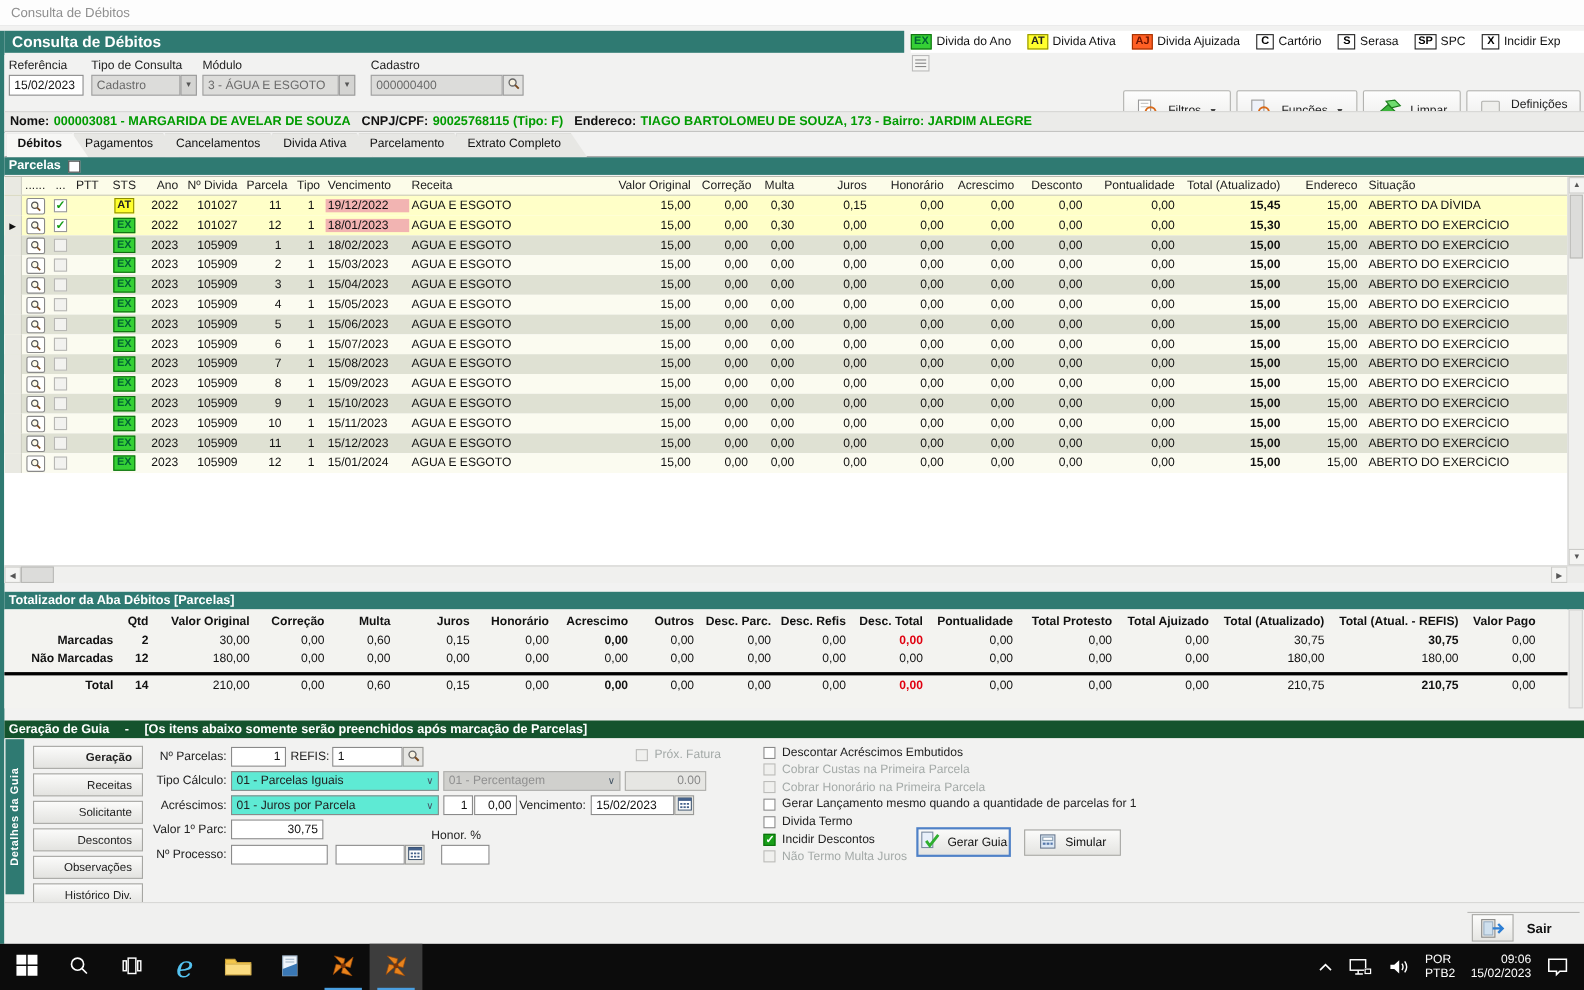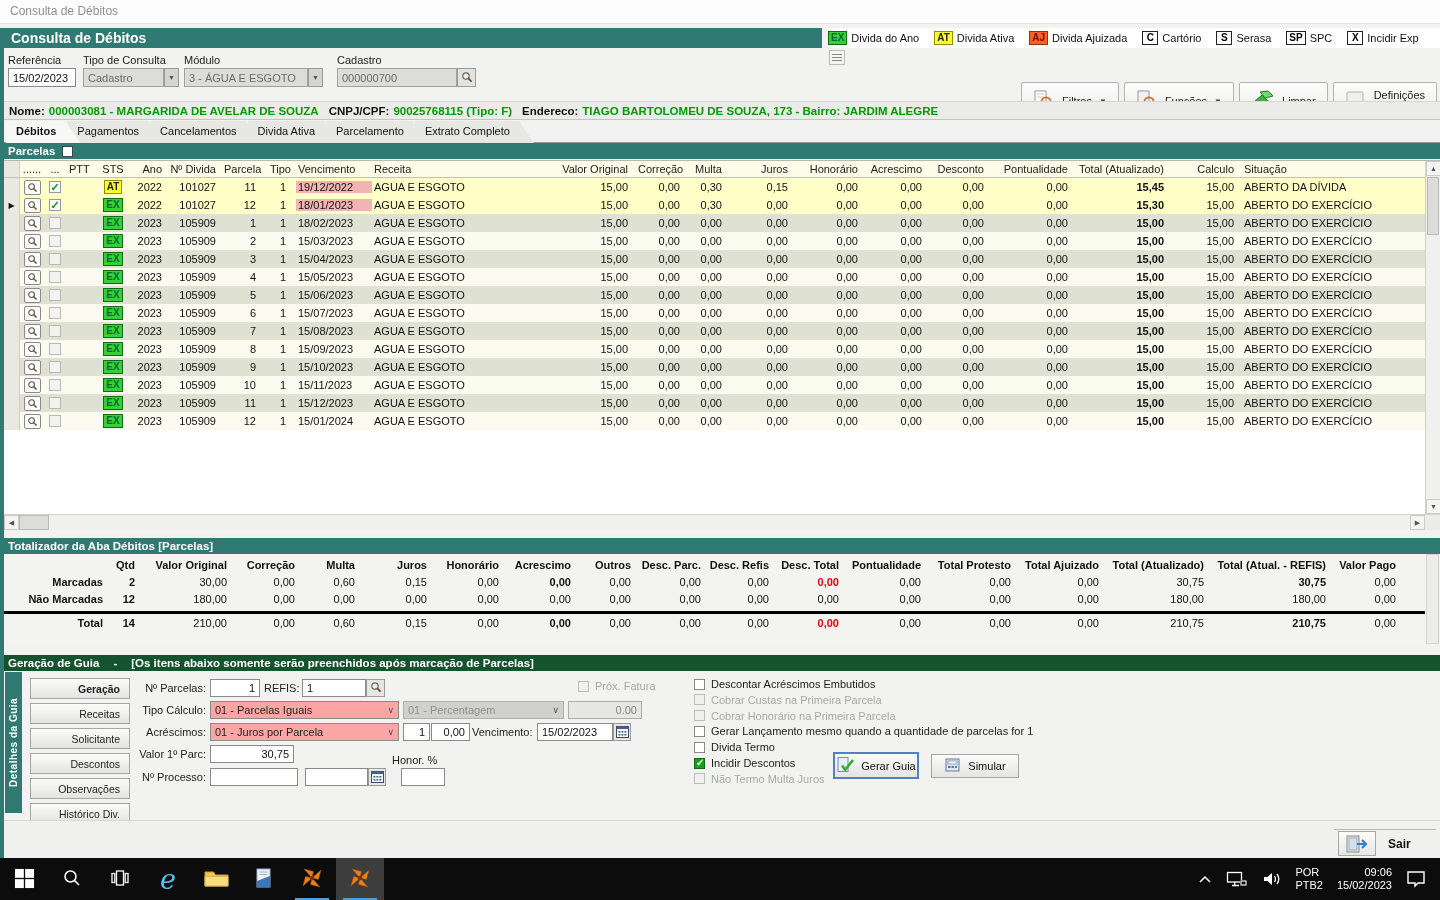--- a/index.html
+++ b/index.html
@@ -129,21 +129,21 @@
     display:flex; align-items:center; justify-content:center; letter-spacing:0.5px; }
   .gnav { position:absolute; left:26px; width:100px; height:21px; background:linear-gradient(#fbfbfa,#e3e3e0);
     border:1px solid #a6a6a2; font-size:10.5px; display:flex; align-items:center; justify-content:flex-end;
     padding-right:9px; color:#222; }
   .gnav.active { font-weight:bold; }
   .glabel { position:absolute; font-size:11px; text-align:right; color:#222; }
   .ginput { position:absolute; height:18px; border:1px solid #8a8a8a; background:#fff; font-size:11px;
     display:flex; align-items:center; padding:0 4px; }
   .ginput.num { justify-content:flex-end; }
   .ginput.dis { background:#e6e6e3; color:#888; border-color:#adadaa; }
-  .gselect { position:absolute; height:18px; border:1px solid #8a8a8a; background:#fca5a5; font-size:11px;
+  .gselect { position:absolute; height:18px; border:1px solid #8a8a8a; background:#5eead4; font-size:11px;
     display:flex; align-items:center; justify-content:space-between; padding:0 4px; color:#222; }
   .gselect .caret { font-size:9px; color:#456; }
   .gselect.dis { background:#d0d0cd; color:#909090; border-color:#b0b0ad; }
   .icon-btn { position:absolute; height:18px; background:#e6e6e3; border:1px solid #9a9a97; display:flex;
     align-items:center; justify-content:center; padding:0; }
   .chk-item { position:absolute; left:690px; display:flex; align-items:center; gap:6px; font-size:11px; color:#222; white-space:nowrap; }
   .chk-item.disabled { color:#a4aaa8; }
   .cbx2 { width:11px; height:11px; border:1px solid #8a8a8a; background:#fff; flex:none; position:relative; }
   .chk-item.disabled .cbx2 { border-color:#bcbcba; background:#f0f0ee; }
   .cbx2.checked { background:#18a018; border-color:#0c6d0c; }
@@ -230,21 +230,21 @@
       <div class="row-flex">
         <div class="tb disabled" style="width:124px;">3 - ÁGUA E ESGOTO</div>
         <div class="drop-btn">
             <span>▼</span>
           </div>
       </div>
     </div>
     <div class="fgroup" style="left:333px; top:0px; width:180px;">
       <div class="flabel" style="margin-top:4px;">Cadastro</div>
       <div class="row-flex">
-        <div class="tb disabled" style="width:120px;">000000700</div>
+        <div class="tb disabled" style="width:120px;">000000400</div>
         <div class="sq-btn">
           <span><svg width="12" height="12" viewBox="0 0 12 12">
                 <circle cx="5" cy="5" r="3.2" fill="#f6f0e0" stroke="#666" stroke-width="1.2"></circle>
                 <line x1="7.4" y1="7.4" x2="10.6" y2="10.6" stroke="#7a4a1e" stroke-width="1.8"></line>
               </svg></span>
         </div>
       </div>
       <div id="cad-opts">
           <span></span>
           <span></span>
@@ -331,21 +331,21 @@
             <span class="c-rec">Receita</span>
             <span class="c-vo">Valor Original</span>
             <span class="c-cor">Correção</span>
             <span class="c-mul">Multa</span>
             <span class="c-jur">Juros</span>
             <span class="c-hon">Honorário</span>
             <span class="c-acr">Acrescimo</span>
             <span class="c-des">Desconto</span>
             <span class="c-pon">Pontualidade</span>
             <span class="c-tot">Total (Atualizado)</span>
-            <span class="c-cal">Calculo</span>
+            <span class="c-cal">Endereco</span>
             <span class="c-sit">Situação</span>
           </div>
         </div>
       <div id="grid-body">
           <div class="grow row-marked">
             <span class="gutter"></span>
             <span class="c-mag">
               <button class="mag-btn">
                 <svg width="11" height="11" viewBox="0 0 12 12">
                   <circle cx="5" cy="5" r="3.1" fill="#fffbe8" stroke="#555" stroke-width="1.2"></circle>

